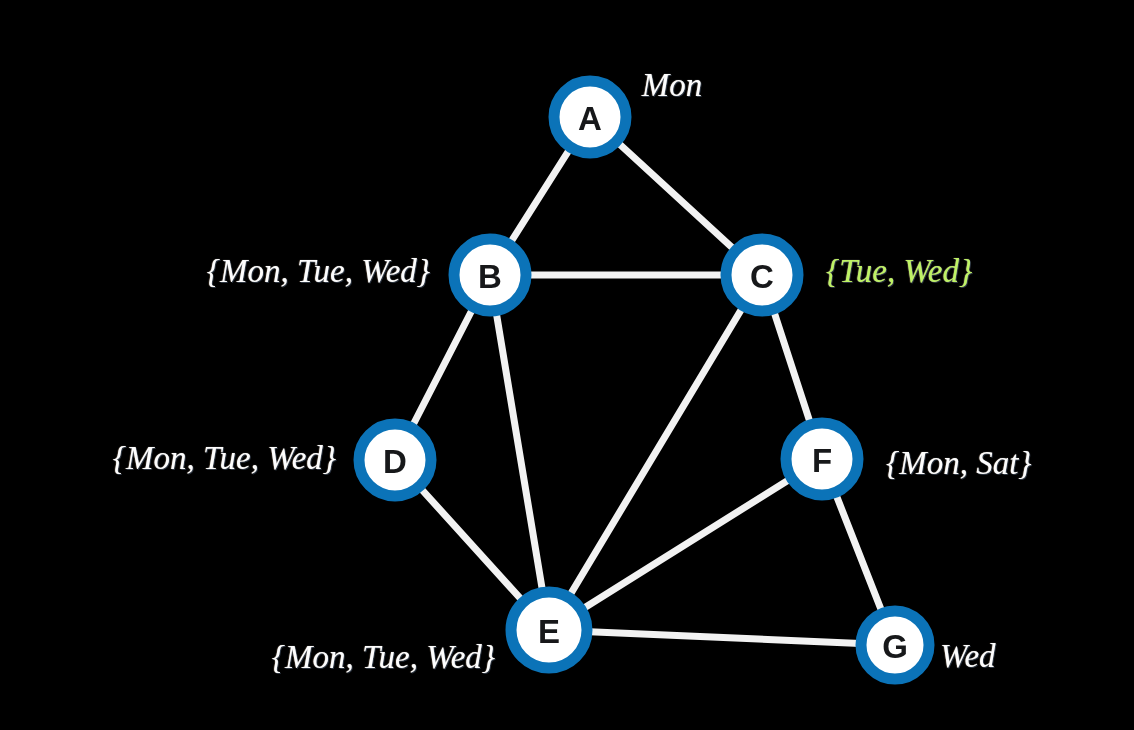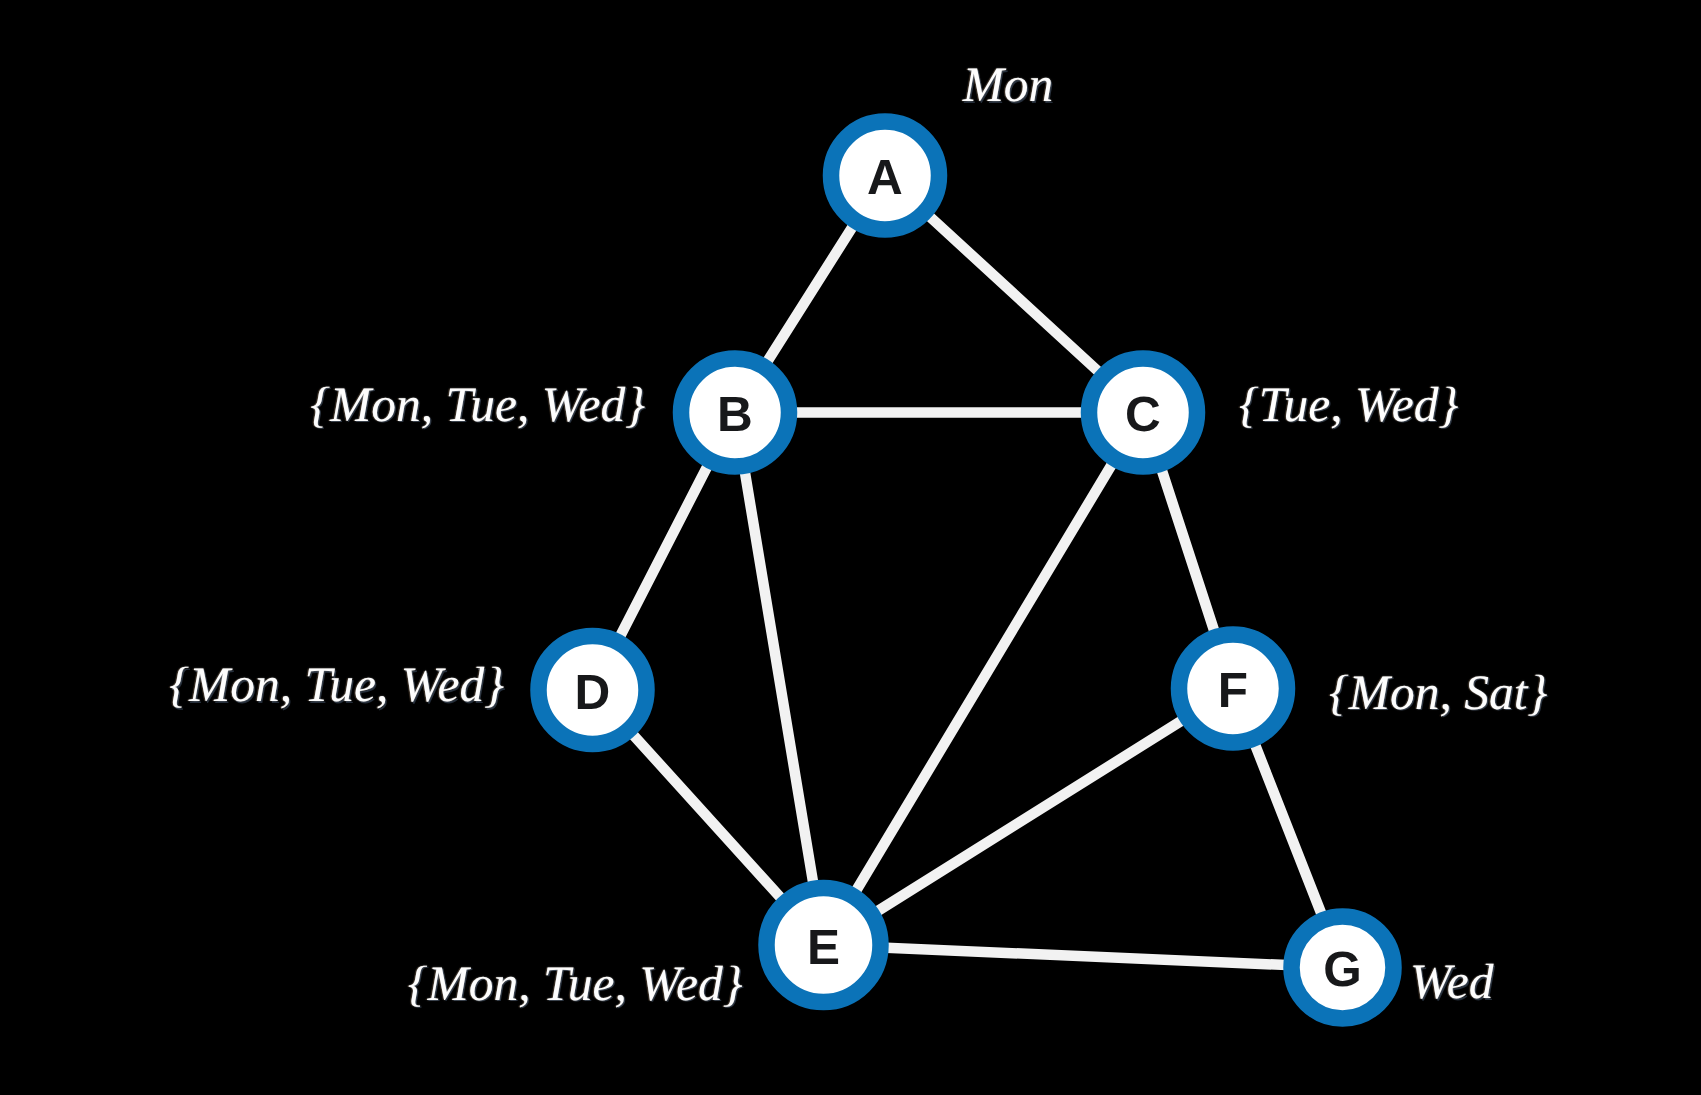--- a/index.html
+++ b/index.html
@@ -55,21 +55,21 @@
     font-size: 33px;
     line-height: 1;
     white-space: nowrap;
     text-shadow:
       0 0 1px rgba(255,255,255,0.55),
       1px 1px 0 rgba(120,150,190,0.30),
       -1px 0 0 rgba(190,140,90,0.18);
   }
   .lbl-right { transform: translate(0, -50%); }
   .lbl-left  { transform: translate(-100%, -50%); }
-  .lbl-center{ transform: translate(-50%, -50%); }
+  .lbl-center{ transform: translate(-50%, -50%); margin-top: 27px; }
 </style>
 </head>
 <body>
 
 <div id="stage">
   <svg id="graph-svg" viewBox="0 0 1134 730">
     <g id="edges-layer">
         <line class="edge-line" x1="590" y1="117" x2="490" y2="275" stroke="#f2f2f2"></line>
         <line class="edge-line" x1="590" y1="117" x2="762" y2="275" stroke="#f2f2f2"></line>
         <line class="edge-line" x1="490" y1="275" x2="762" y2="275" stroke="#f2f2f2"></line>
@@ -109,19 +109,19 @@
         </g>
         <g>
           <circle class="node-ring" cx="895" cy="645" r="34" fill="#ffffff" stroke="#0b73b8"></circle>
           <text class="node-letter" x="895" y="646" fill="#17181a">G</text>
         </g>
       </g>
   </svg>
   <div id="labels-layer">
       <div class="domain-label lbl-center" style="left: 672px; top: 58px; color: rgb(253, 253, 253);">Mon</div>
       <div class="domain-label lbl-left" style="left: 430px; top: 271px; color: rgb(253, 253, 253);">{Mon, Tue, Wed}</div>
-      <div class="domain-label lbl-right" style="left: 826px; top: 271px; color: #ffffff;">{Tue, Wed}</div>
+      <div class="domain-label lbl-right" style="left: 826px; top: 271px; color: #bef264;">{Tue, Wed}</div>
       <div class="domain-label lbl-left" style="left: 336px; top: 458px; color: rgb(253, 253, 253);">{Mon, Tue, Wed}</div>
       <div class="domain-label lbl-left" style="left: 495px; top: 657px; color: rgb(253, 253, 253);">{Mon, Tue, Wed}</div>
       <div class="domain-label lbl-right" style="left: 886px; top: 463px; color: rgb(253, 253, 253);">{Mon, Sat}</div>
       <div class="domain-label lbl-right" style="left: 940px; top: 656px; color: rgb(253, 253, 253); text-align: right;">Wed</div>
     </div>
 </div>
 
 </body></html>

